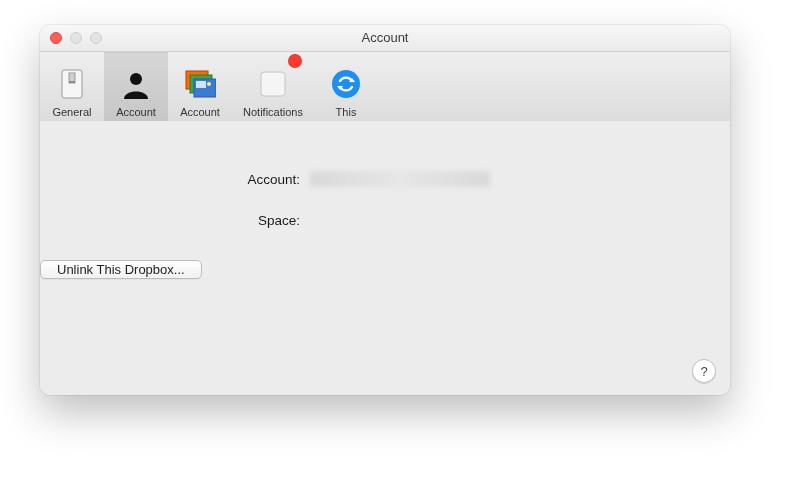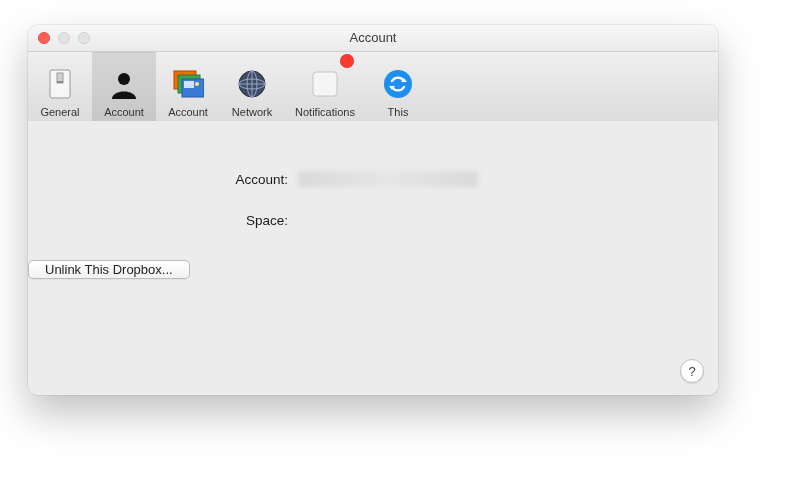--- a/index.html
+++ b/index.html
@@ -1,17 +1,17 @@
 <!DOCTYPE html>
 <html><head>
 <meta charset="utf-8">
 <style>
   html,body{margin:0;padding:0;width:800px;height:500px;background:#fff;font-family:-apple-system,"Helvetica Neue",Arial,sans-serif;color:#222;}
   .window{
-    position:absolute;left:28px;top:25px;width:690px;height:370px;
+    position:absolute;left:40px;top:25px;width:690px;height:370px;
     border-radius:10px;overflow:hidden;
     box-shadow:0 18px 40px rgba(0,0,0,.25),0 0 0 1px rgba(0,0,0,.06);
     background:#ededed;
   }
   
   .titlebar{height:26px;background:linear-gradient(#f7f7f7,#eaeaea);border-bottom:1px solid #d0d0d0;position:relative;text-align:center;}
   .title{line-height:26px;font-size:13px;color:#3a3a3a;}
   .traffic{position:absolute;left:10px;top:7px;display:flex;gap:8px;}
   .dot{width:12px;height:12px;border-radius:50%;}
   .dot.close{background:#ff5f57;border:1px solid #e14840;box-sizing:border-box;}
@@ -83,32 +83,20 @@
           <rect x="2" y="2" width="22" height="18" fill="#ff6a00" stroke="#b04500"></rect>
           <rect x="6" y="6" width="22" height="18" fill="#3fa34d" stroke="#2c7a38"></rect>
           <rect x="10" y="10" width="22" height="18" fill="#3a7bd5" stroke="#295aa0"></rect>
           <rect x="12" y="12" width="10" height="7" fill="#cfe4ff"></rect>
           <circle cx="25" cy="15" r="2" fill="#ffe680"></circle>
         </svg>
       </div>
       <span class="lbl">Account</span>
     </div>
 
-    <div class="tbtn">
-      <div class="ticon">
-        <svg width="30" height="30" viewBox="0 0 30 30">
-          <circle cx="15" cy="15" r="13" fill="#3f4b66" stroke="#2a3248"></circle>
-          <ellipse cx="15" cy="15" rx="13" ry="5" fill="none" stroke="#9aa6c4"></ellipse>
-          <ellipse cx="15" cy="15" rx="5" ry="13" fill="none" stroke="#9aa6c4"></ellipse>
-          <line x1="2" y1="15" x2="28" y2="15" stroke="#9aa6c4"></line>
-          <line x1="15" y1="2" x2="15" y2="28" stroke="#9aa6c4"></line>
-        </svg>
-      </div>
-      <span class="lbl">Network</span>
-    </div>
 
     <div class="tbtn" style="width:82px">
       <div class="ticon">
         <svg width="30" height="30" viewBox="0 0 30 30">
           <rect x="3" y="3" width="24" height="24" rx="3" fill="#f5f5f5" stroke="#c4c4c4"></rect>
         </svg>
       </div>
       <div class="badge"></div>
       <span class="lbl">Notifications</span>
     </div>

